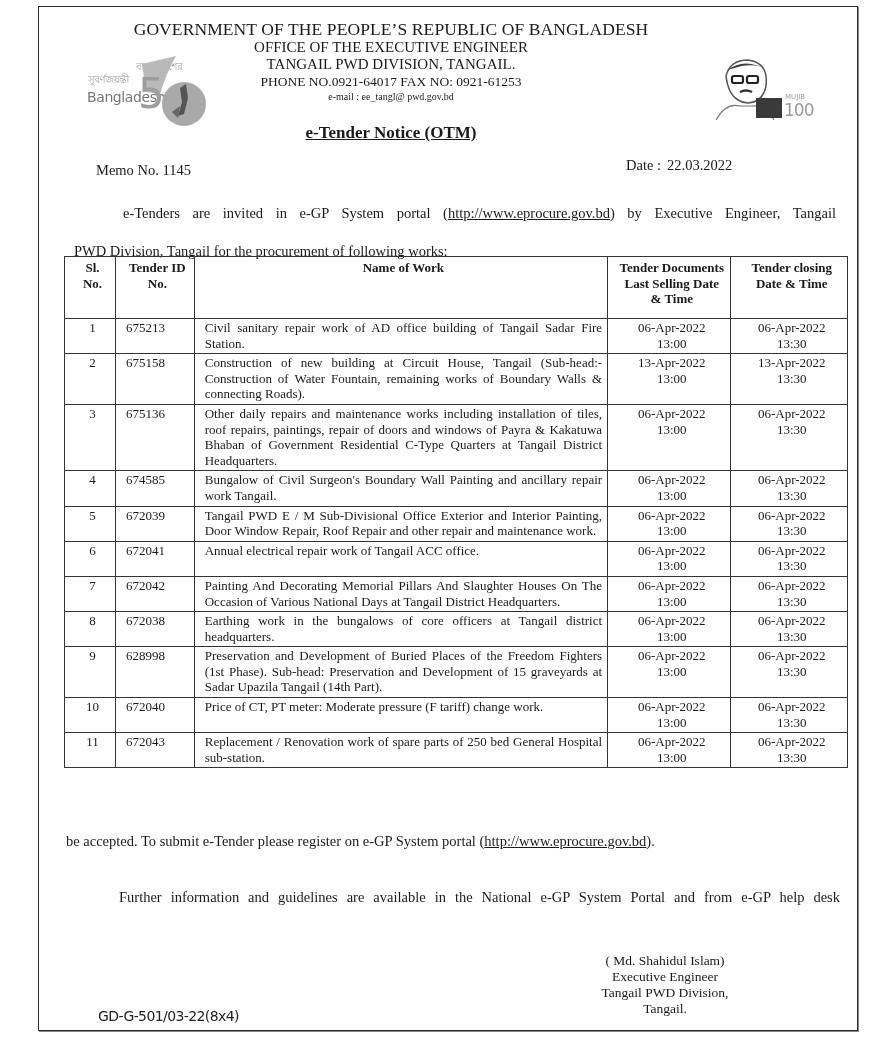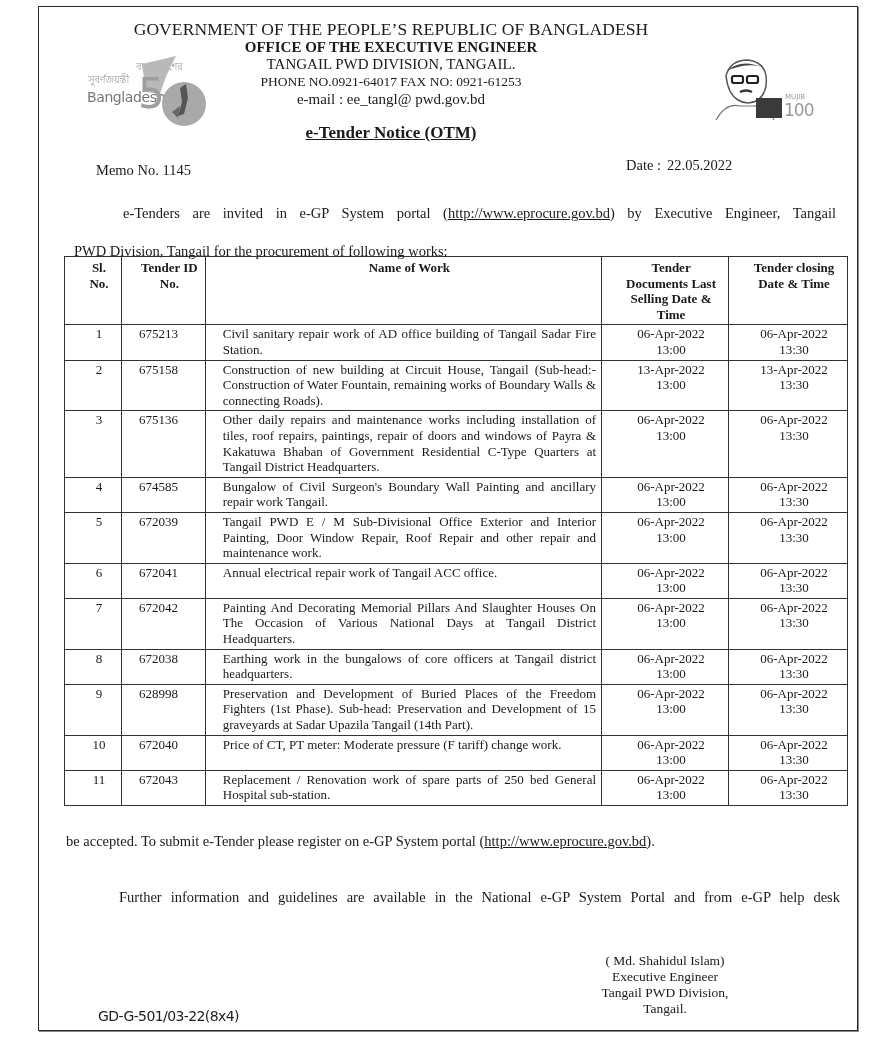--- a/index.html
+++ b/index.html
@@ -2,24 +2,24 @@
 <html><head>
 <meta charset="utf-8">
 <style>
   html, body { margin: 0; padding: 0; background: #ffffff; }
   body { width: 873px; height: 1049px; position: relative; overflow: hidden;
          font-family: "Liberation Serif", serif; color: #1a1a1a; }
   .frame { position: absolute; left: 38px; top: 6px; width: 820px; height: 1025px;
            border: 1.5px solid #2a2a2a; box-shadow: 1px 1px 0 #888; box-sizing: border-box; }
   .hdr-line { position: absolute; left: 0; width: 782px; text-align: center; line-height: 1; white-space: nowrap; }
   .h1 { top: 21px; font-size: 17.5px; letter-spacing: 0.1px; }
-  .h2 { top: 40px; font-size: 15px; font-weight: bold; }
+  .h2 { top: 40px; font-size: 15px; }
   .h3 { top: 57px; font-size: 15px; }
   .h4 { top: 75px; font-size: 13.5px; }
-  .h5 { top: 92px; font-size: 15px; }
+  .h5 { top: 92px; font-size: 10px; }
   .title { top: 124px; font-size: 17px; font-weight: bold; }
   .title span { text-decoration: underline; }
 
   .logo-left { position: absolute; left: 80px; top: 52px; width: 130px; height: 80px; }
   .logo-left .bn1, .logo-left .bn2 { position: absolute; left: 8px; font-size: 10px; color: #9a9a9a;
       font-family: "DejaVu Sans", sans-serif; letter-spacing: -0.3px; }
   .logo-left .bn1 { top: 7px; margin-left: 48px; }
   .logo-left .bn2 { top: 20px; font-family: Liberation Serif, serif; }
   .logo-left .bd { position: absolute; left: 7px; top: 37px; font-size: 14px; color: #777;
       font-family: "DejaVu Sans", sans-serif; letter-spacing: -0.4px; }
@@ -36,21 +36,21 @@
   .date { position: absolute; left: 626px; top: 157px; font-size: 14.5px; }
   .date .lbl { margin-right: 6px; margin-top: 30px; }
 
   .intro { position: absolute; left: 66px; top: 190px; width: 778px; font-size: 14.5px; line-height: 30px; }
   .intro p { margin: 8px; }
   .intro .l1 { text-indent: 49px; text-align: justify; text-align-last: justify; }
   .u { text-decoration: underline; }
 
   table.tenders { position: absolute; left: 64px; top: 256px; width: 784px; border-collapse: collapse;
       font-size: 13px; line-height: 15.6px; }
-  table.tenders th, table.tenders td { border: 1.2px solid #333; vertical-align: top; padding: 1px 5px 2px 17px; }
+  table.tenders th, table.tenders td { border: 1.2px solid #333; vertical-align: top; padding: 1px 5px 2px 10px; }
   table.tenders th { font-weight: bold; text-align: center; padding-top: 3px; height: 56px; font-size: 13px; }
   table.tenders th.nm { font-weight: bold; }
   td.sl { text-align: center; width: 36px; }
   td.id { width: 64px; padding-left: 8px; }
   td.work { text-align: justify; width: 416px; }
   td.dt { text-align: center; width: 110px; }
   td.cl { text-align: center; width: 104px; }
 
   .para { position: absolute; left: 66px; width: 774px; font-size: 14.5px; }
   .para p { margin: 0; }
@@ -98,21 +98,21 @@
 
 <div class="hdr-line h1">GOVERNMENT OF THE PEOPLE’S REPUBLIC OF BANGLADESH</div>
 <div class="hdr-line h2">OFFICE OF THE EXECUTIVE ENGINEER</div>
 <div class="hdr-line h3">TANGAIL PWD DIVISION, TANGAIL.</div>
 <div class="hdr-line h4">PHONE NO.0921-64017 FAX NO: 0921-61253</div>
 <div class="hdr-line h5">e-mail :  ee_tangl@ pwd.gov.bd</div>
 <div class="hdr-line title"><span>e-Tender Notice (OTM)</span></div>
 
 <div class="memo">Memo No. 1145</div>
 <div class="date">
-  <span class="lbl">Date :</span><span>22.05.2022</span>
+  <span class="lbl">Date :</span><span>22.03.2022</span>
 </div>
 
 <div class="intro">
   <p class="l1"><span>e-Tenders are invited in e-GP System portal (</span><span class="u">http://www.eprocure.gov.bd</span><span>)  by Executive Engineer, Tangail</span></p>
   <p>PWD Division, Tangail for the procurement of following works:</p>
 </div>
 
 <table class="tenders">
   <thead>
     <tr>

